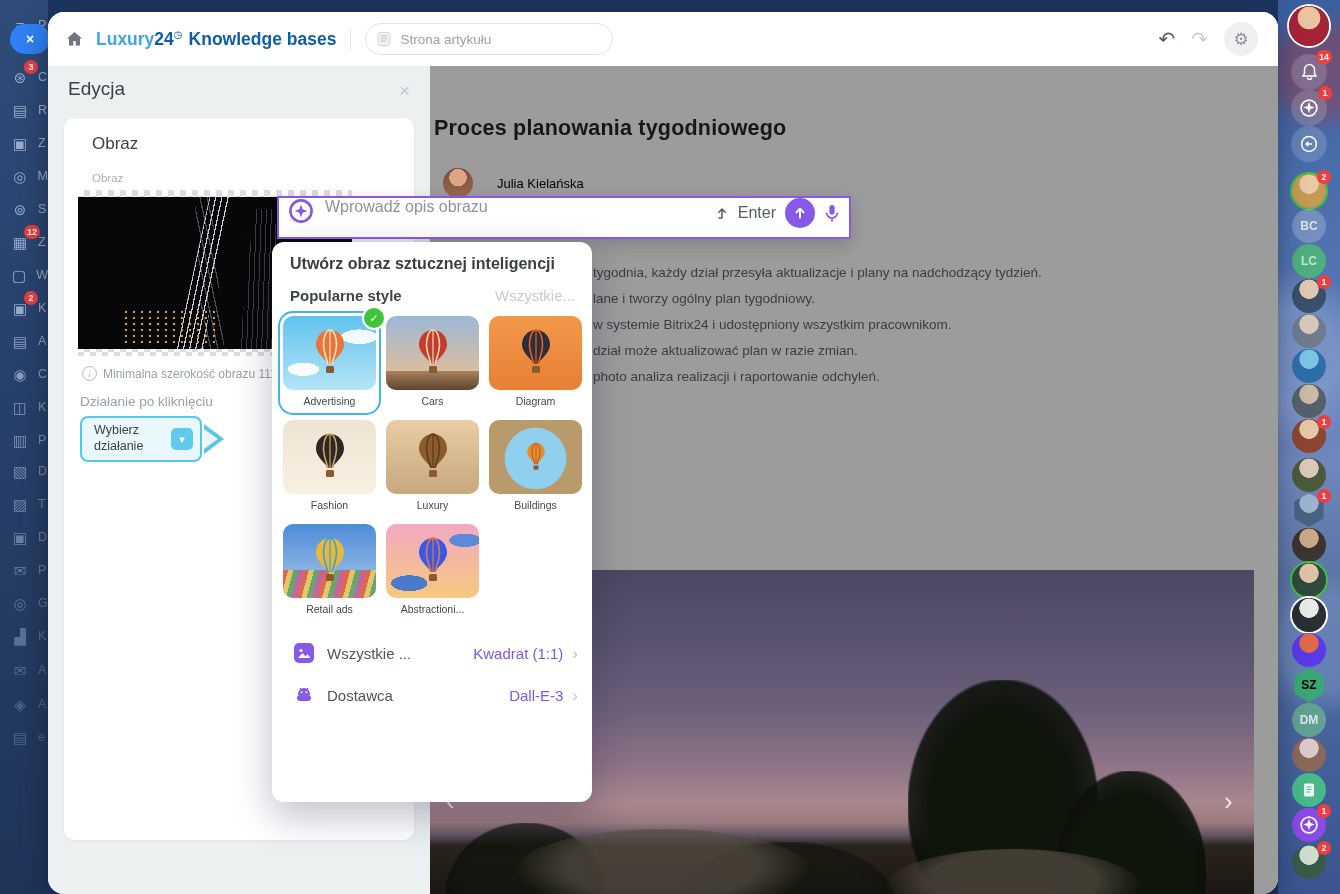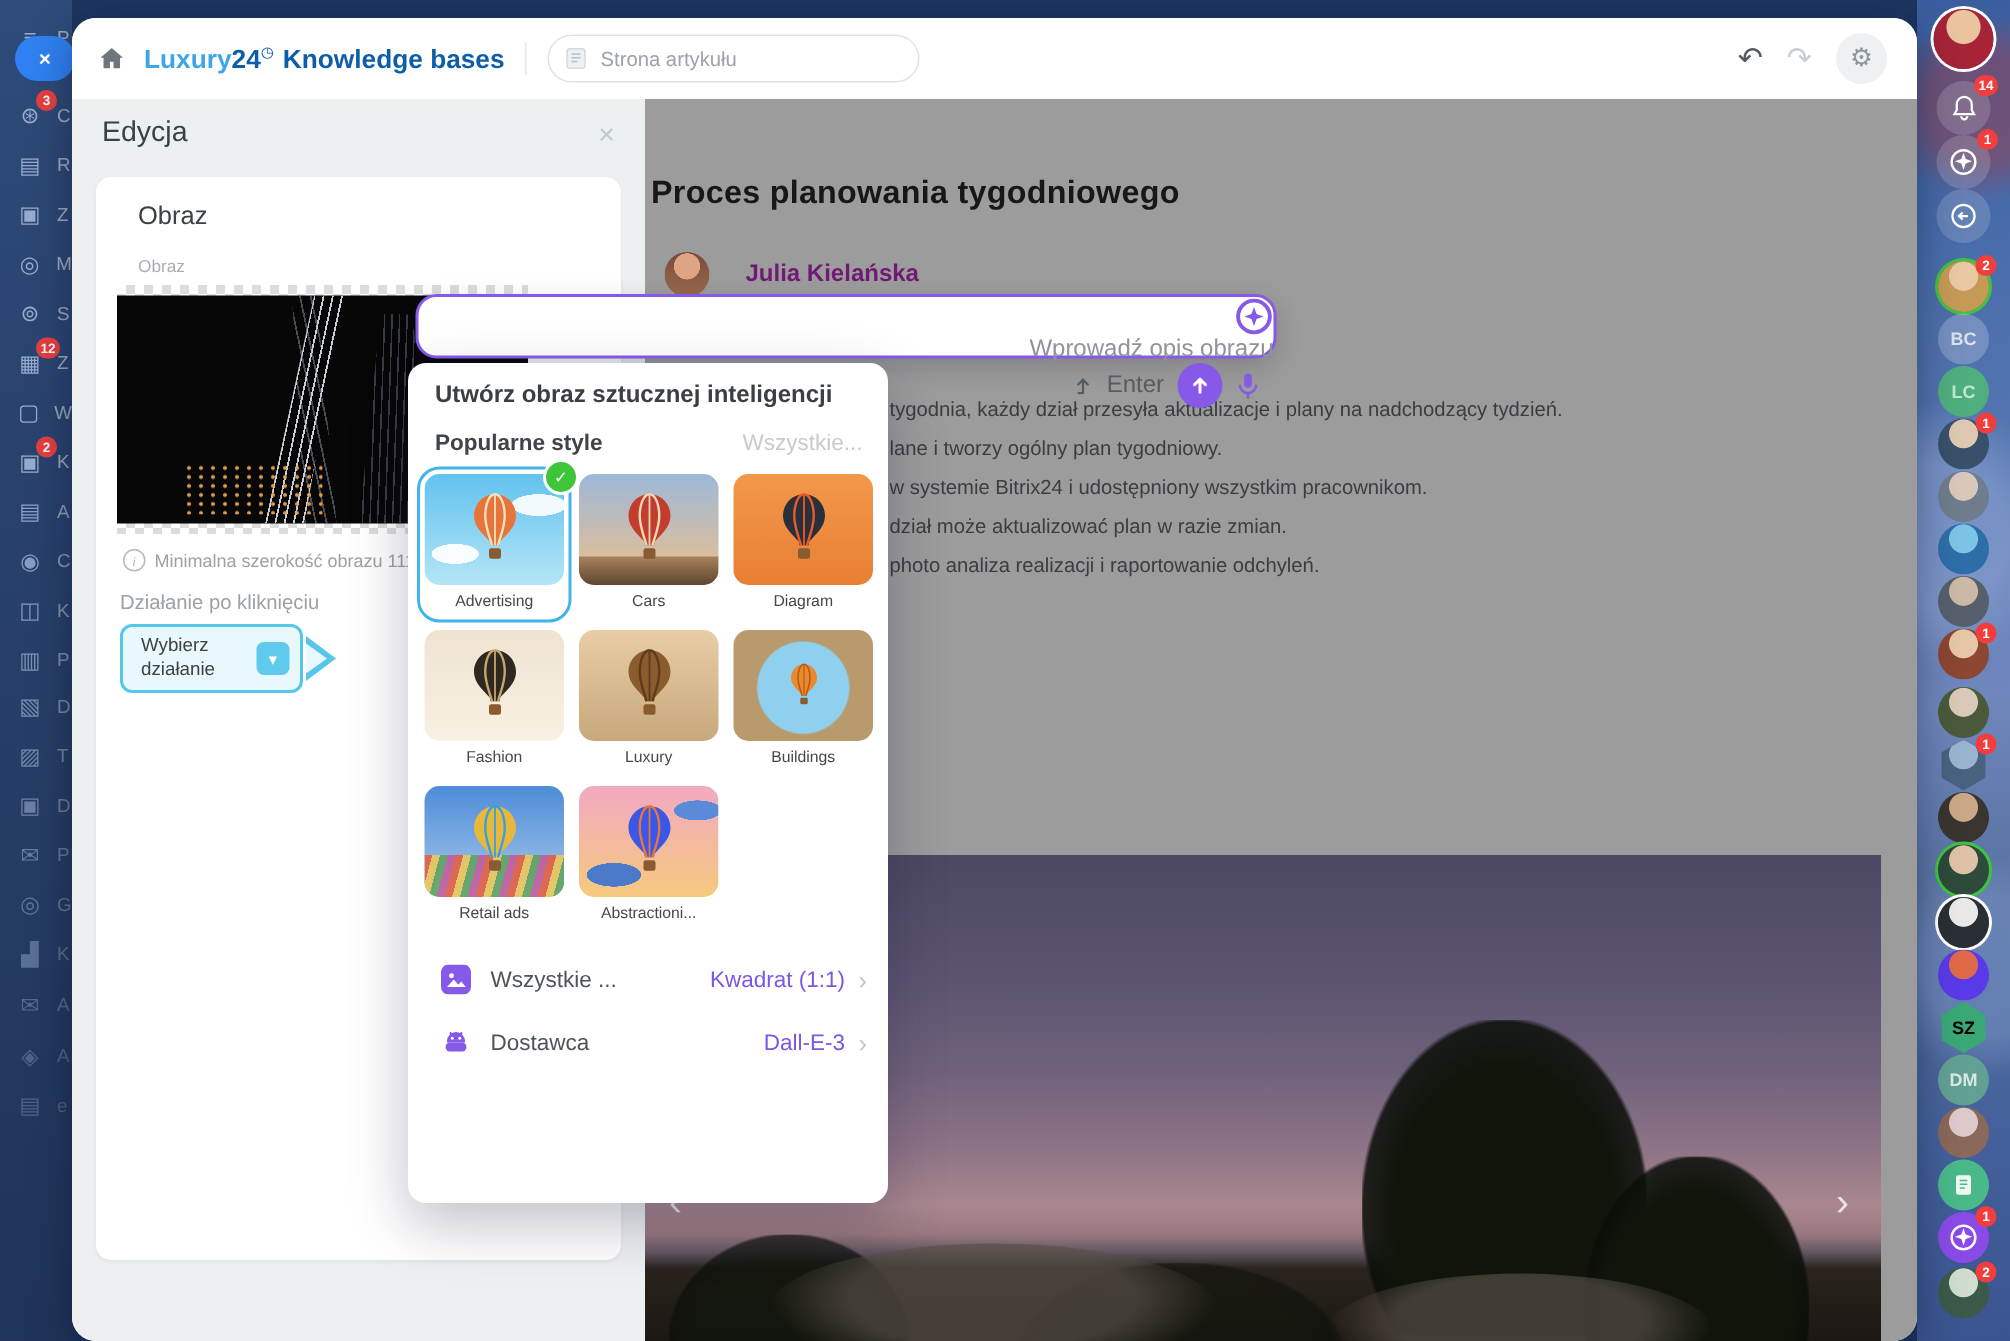--- a/index.html
+++ b/index.html
@@ -57,21 +57,21 @@
   .redo{color:#c9ced3;font-size:20px;line-height:1;}
   .gear-wrap{width:34px;height:34px;border-radius:50%;background:#eef0f2;display:flex;
     align-items:center;justify-content:center;color:#8f969d;font-size:17px;}
 
   
   .doc-area{position:absolute;left:382px;top:54px;right:0;bottom:0;background:#9c9c9c;z-index:3;}
   .doc-title{position:absolute;left:4px;top:36px;font-size:21.5px;font-weight:800;color:#171717;letter-spacing:.2px;}
   .author-row{position:absolute;left:13px;top:102px;display:flex;align-items:center;gap:24px;}
   .author-ava{width:30px;height:30px;border-radius:50%;
     background:radial-gradient(circle at 50% 32%,#dda583 0 34%,transparent 35%),linear-gradient(180deg,#7a4a3a 0%,#8a5e46 55%,#9a6a50 100%);}
-  .author-name{font-size:16px;font-weight:bold;color:#701a75;}
+  .author-name{font-size:13px;font-weight:normal;color:#000000;}
   .doc-line{position:absolute;font-size:13.5px;color:#3a3d41;white-space:nowrap;}
   .doc-photo{position:absolute;left:0;top:504px;width:824px;height:324px;overflow:hidden;
     background:linear-gradient(180deg,#4b4862 0%,#5c5470 26%,#6f617b 44%,#8d7386 60%,#a9878f 72%,#99797f 78%,#5f5360 82%,#2b241e 85%,#1b1712 100%);}
   .bush{position:absolute;background:radial-gradient(ellipse at 50% 60%,#10150c 0 55%,rgba(10,14,8,.85) 70%,transparent 72%);}
   .dune{position:absolute;border-radius:50%;background:radial-gradient(ellipse at 50% 40%,#564e44 0 45%,transparent 70%);opacity:.7;}
   .carousel-arrow{position:absolute;top:218px;color:rgba(255,255,255,.78);font-size:26px;line-height:1;}
 
   
   .edit-panel{position:absolute;left:0;top:54px;width:382px;bottom:0;background:#edf0f1;z-index:6;}
   .panel-title{position:absolute;left:20px;top:12px;font-size:19px;color:#3c4146;}
@@ -112,22 +112,22 @@
   .dd-pointer-inner{position:absolute;left:140px;top:311px;width:0;height:0;
     border-top:10px solid transparent;border-bottom:10px solid transparent;border-left:14px solid var(--cyan-bg,#e9f8fd);}
   .panel-footer{position:absolute;left:0;bottom:0;width:382px;height:49px;background:#fff;border-top:1px solid #e7eaec;
     display:flex;align-items:center;}
   .btn-save{margin-left:120px;background:var(--lime,#bedc33);color:#55602a;font-size:11.5px;font-weight:bold;
     letter-spacing:.6px;padding:9px 15px;border-radius:4px;border:none;}
   .btn-cancel{margin-left:15px;color:#a7adb4;font-size:11.5px;font-weight:bold;letter-spacing:.6px;background:none;border:none;}
 
   
   .prompt-bar{position:absolute;left:229px;top:184px;width:574px;height:43px;box-sizing:border-box;background:#fff;
-    border:2px solid var(--purple,#8659e8);border-radius:14px;display:flex;align-items:flex-end;z-index:20;
-    box-shadow:0 6px 18px rgba(20,20,50,.18);flex-direction:column;}
+    border:2px solid var(--purple,#8659e8);border-radius:0;display:flex;align-items:flex-start;z-index:20;
+    box-shadow:0 6px 18px rgba(20,20,50,.18);}
   .pb-copilot{margin-left:9px;display:flex;}
   .pb-ph{margin-left:11px;font-size:16px;color:#8e939c;}
   .pb-right{margin-left:auto;display:flex;align-items:center;gap:9px;margin-right:9px;}
   .pb-enter{font-size:16px;color:#565c63;}
   .pb-send{width:30px;height:30px;border-radius:50%;background:var(--purple,#8659e8);display:flex;
     align-items:center;justify-content:center;}
 
   
   .ai-popup{position:absolute;left:224px;top:230px;width:320px;height:560px;background:#fff;border-radius:12px;
     z-index:21;box-shadow:0 14px 38px rgba(25,25,60,.28);}

